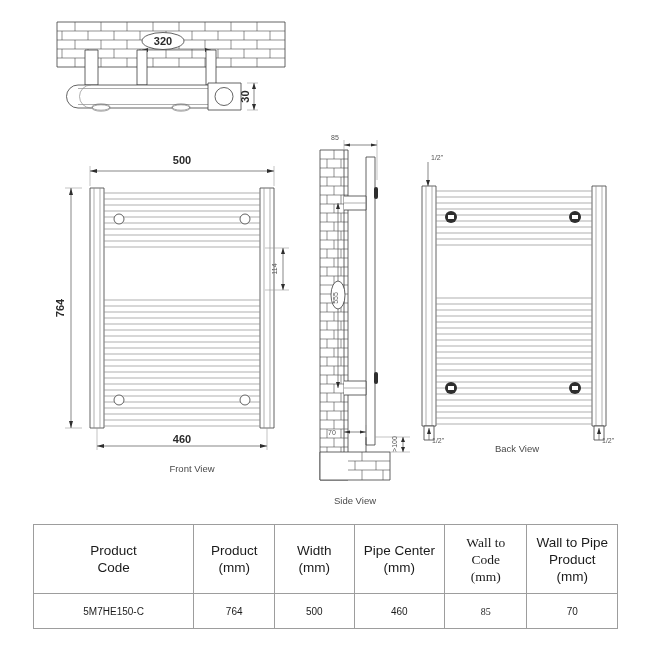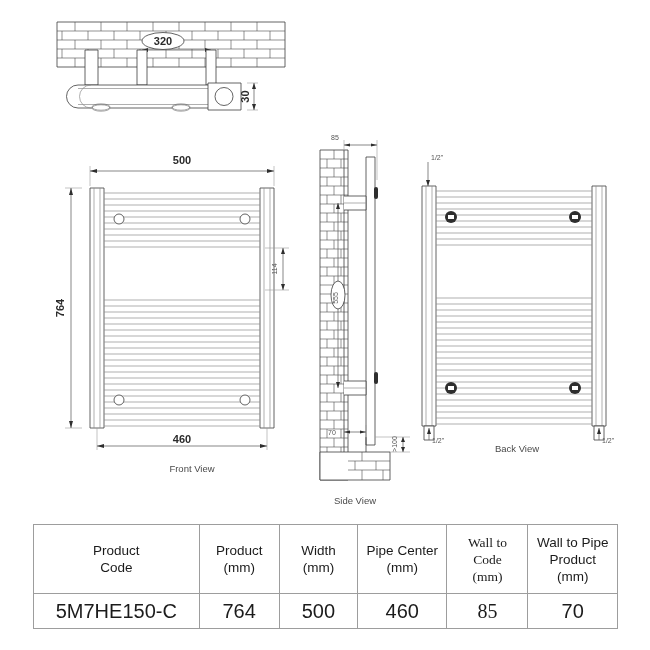--- a/index.html
+++ b/index.html
@@ -42,21 +42,21 @@
     font-weight:normal;
   }
   table.spec th{
     height:64px;
     font-size:13.5px;
     line-height:17px;
     padding:2px 3px;
   }
   table.spec td{
     height:32px;
-    font-size:20px;
+    font-size:10px;
     padding:1px 3px;
   }
   table.spec .c0{width:168px;}
   table.spec .c1{width:78px;}
   table.spec .c2{width:78px;}
   table.spec .c3{width:90px;margin-top:25px;}
   table.spec .c4{width:82px;font-family:Liberation Serif, serif;}
   table.spec .c5{width:89px;}
   .th-l1{display:block;}
   .th-l2{display:block;}

